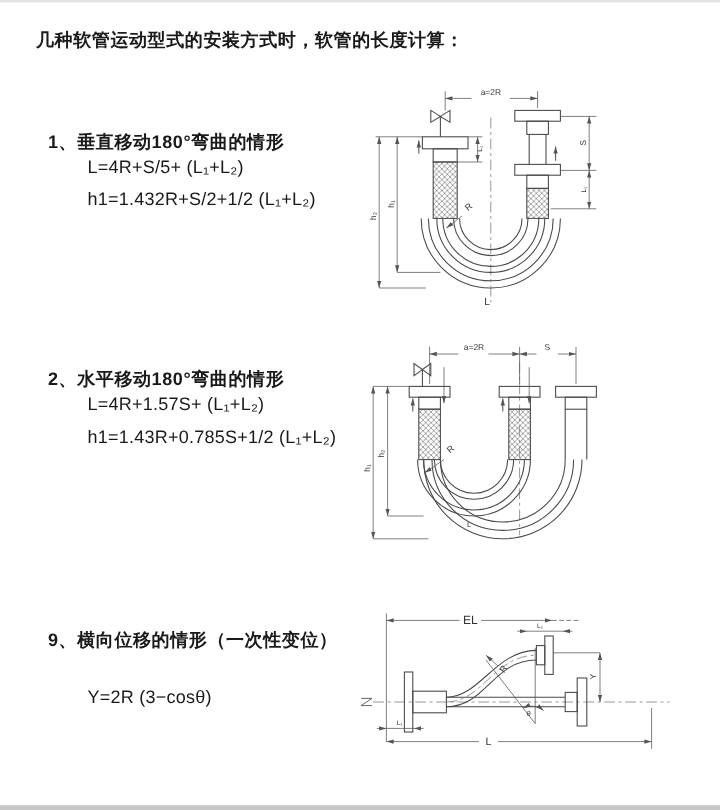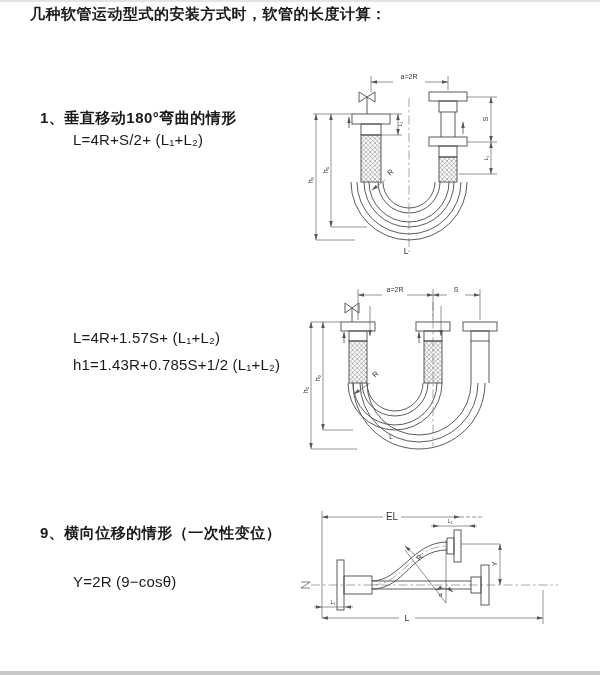--- a/index.html
+++ b/index.html
@@ -3,51 +3,53 @@
 <meta charset="utf-8">
 <style>
   html,body{margin:0;padding:0;}
   body{
     width:600px;height:675px;position:relative;overflow:hidden;
     background:#ffffff;color:#1a1a1a;
     font-family:"Liberation Sans","DejaVu Sans",sans-serif;
   }
   .edge-top{position:absolute;top:0;left:0;right:0;height:2px;background:#e4e4e4;}
   .edge-bottom{position:absolute;bottom:0;left:0;right:0;height:4px;background:#c7c7c7;}
-  .title{position:absolute;left:30px;top:5px;font-size:15px;font-weight:700;letter-spacing:.5px;}
+  .title{position:absolute;left:30px;top:24px;font-size:15px;font-weight:700;letter-spacing:.5px;}
   .sec{position:absolute;left:40px;width:310px;height:104px;}
   .sh{position:absolute;left:0;top:4px;font-size:15px;font-weight:700;letter-spacing:.5px;}
   .fl{position:absolute;left:33px;font-size:15px;letter-spacing:.2px;white-space:nowrap;}
   .fa{top:26px}.fb{top:53px}.fc{top:80px}
   .sec1{top:105px}.sec2{top:303px}.sec3{top:520px}
   .dwg{position:absolute;}
   .cl{stroke:#7a7a7a;stroke-width:.65;stroke-dasharray:9 3 2.5 3;fill:none;}
   .dwg text{font-family:"Liberation Sans","DejaVu Sans",sans-serif;}
 </style>
 </head>
 <body>
 
 <div class="edge-top"></div>
 <div class="edge-bottom"></div>
 
 <div class="title">几种软管运动型式的安装方式时，软管的长度计算：</div>
 
 <div class="sec sec1">
   <div class="sh">1、垂直移动180°弯曲的情形</div>
-  <div class="fl fa">L=4R+S/2+ (L₁+L₂)</div>
+  <div class="fl fa">L=4R+S/5+ (L₁+L₂)</div>
+  <div class="fl fb">h1=1.432R+S/2+1/2 (L₁+L₂)</div>
 </div>
 
 <div class="sec sec2">
+  <div class="sh">2、水平移动180°弯曲的情形</div>
   <div class="fl fa">L=4R+1.57S+ (L₁+L₂)</div>
   <div class="fl fb">h1=1.43R+0.785S+1/2 (L₁+L₂)</div>
 </div>
 
 <div class="sec sec3">
   <div class="sh">9、横向位移的情形（一次性变位）</div>
-  <div class="fl fb">Y=2R (9−cosθ)</div>
+  <div class="fl fb">Y=2R (3−cosθ)</div>
 </div>
 
 <svg class="dwg" style="left:303px;top:62px" width="290" height="200" viewBox="0 0 290 200">
   <defs>
     <marker id="a1e" markerWidth="8" markerHeight="6" refX="6" refY="3" orient="auto" markerUnits="userSpaceOnUse">
       <path d="M0,1.2 L6,3 L0,4.8 Z" fill="#555"></path>
       </marker>
     <marker id="a1s" markerWidth="8" markerHeight="6" refX="1" refY="3" orient="auto" markerUnits="userSpaceOnUse">
       <path d="M7,1.2 L1,3 L7,4.8 Z" fill="#555"></path>
       </marker>

